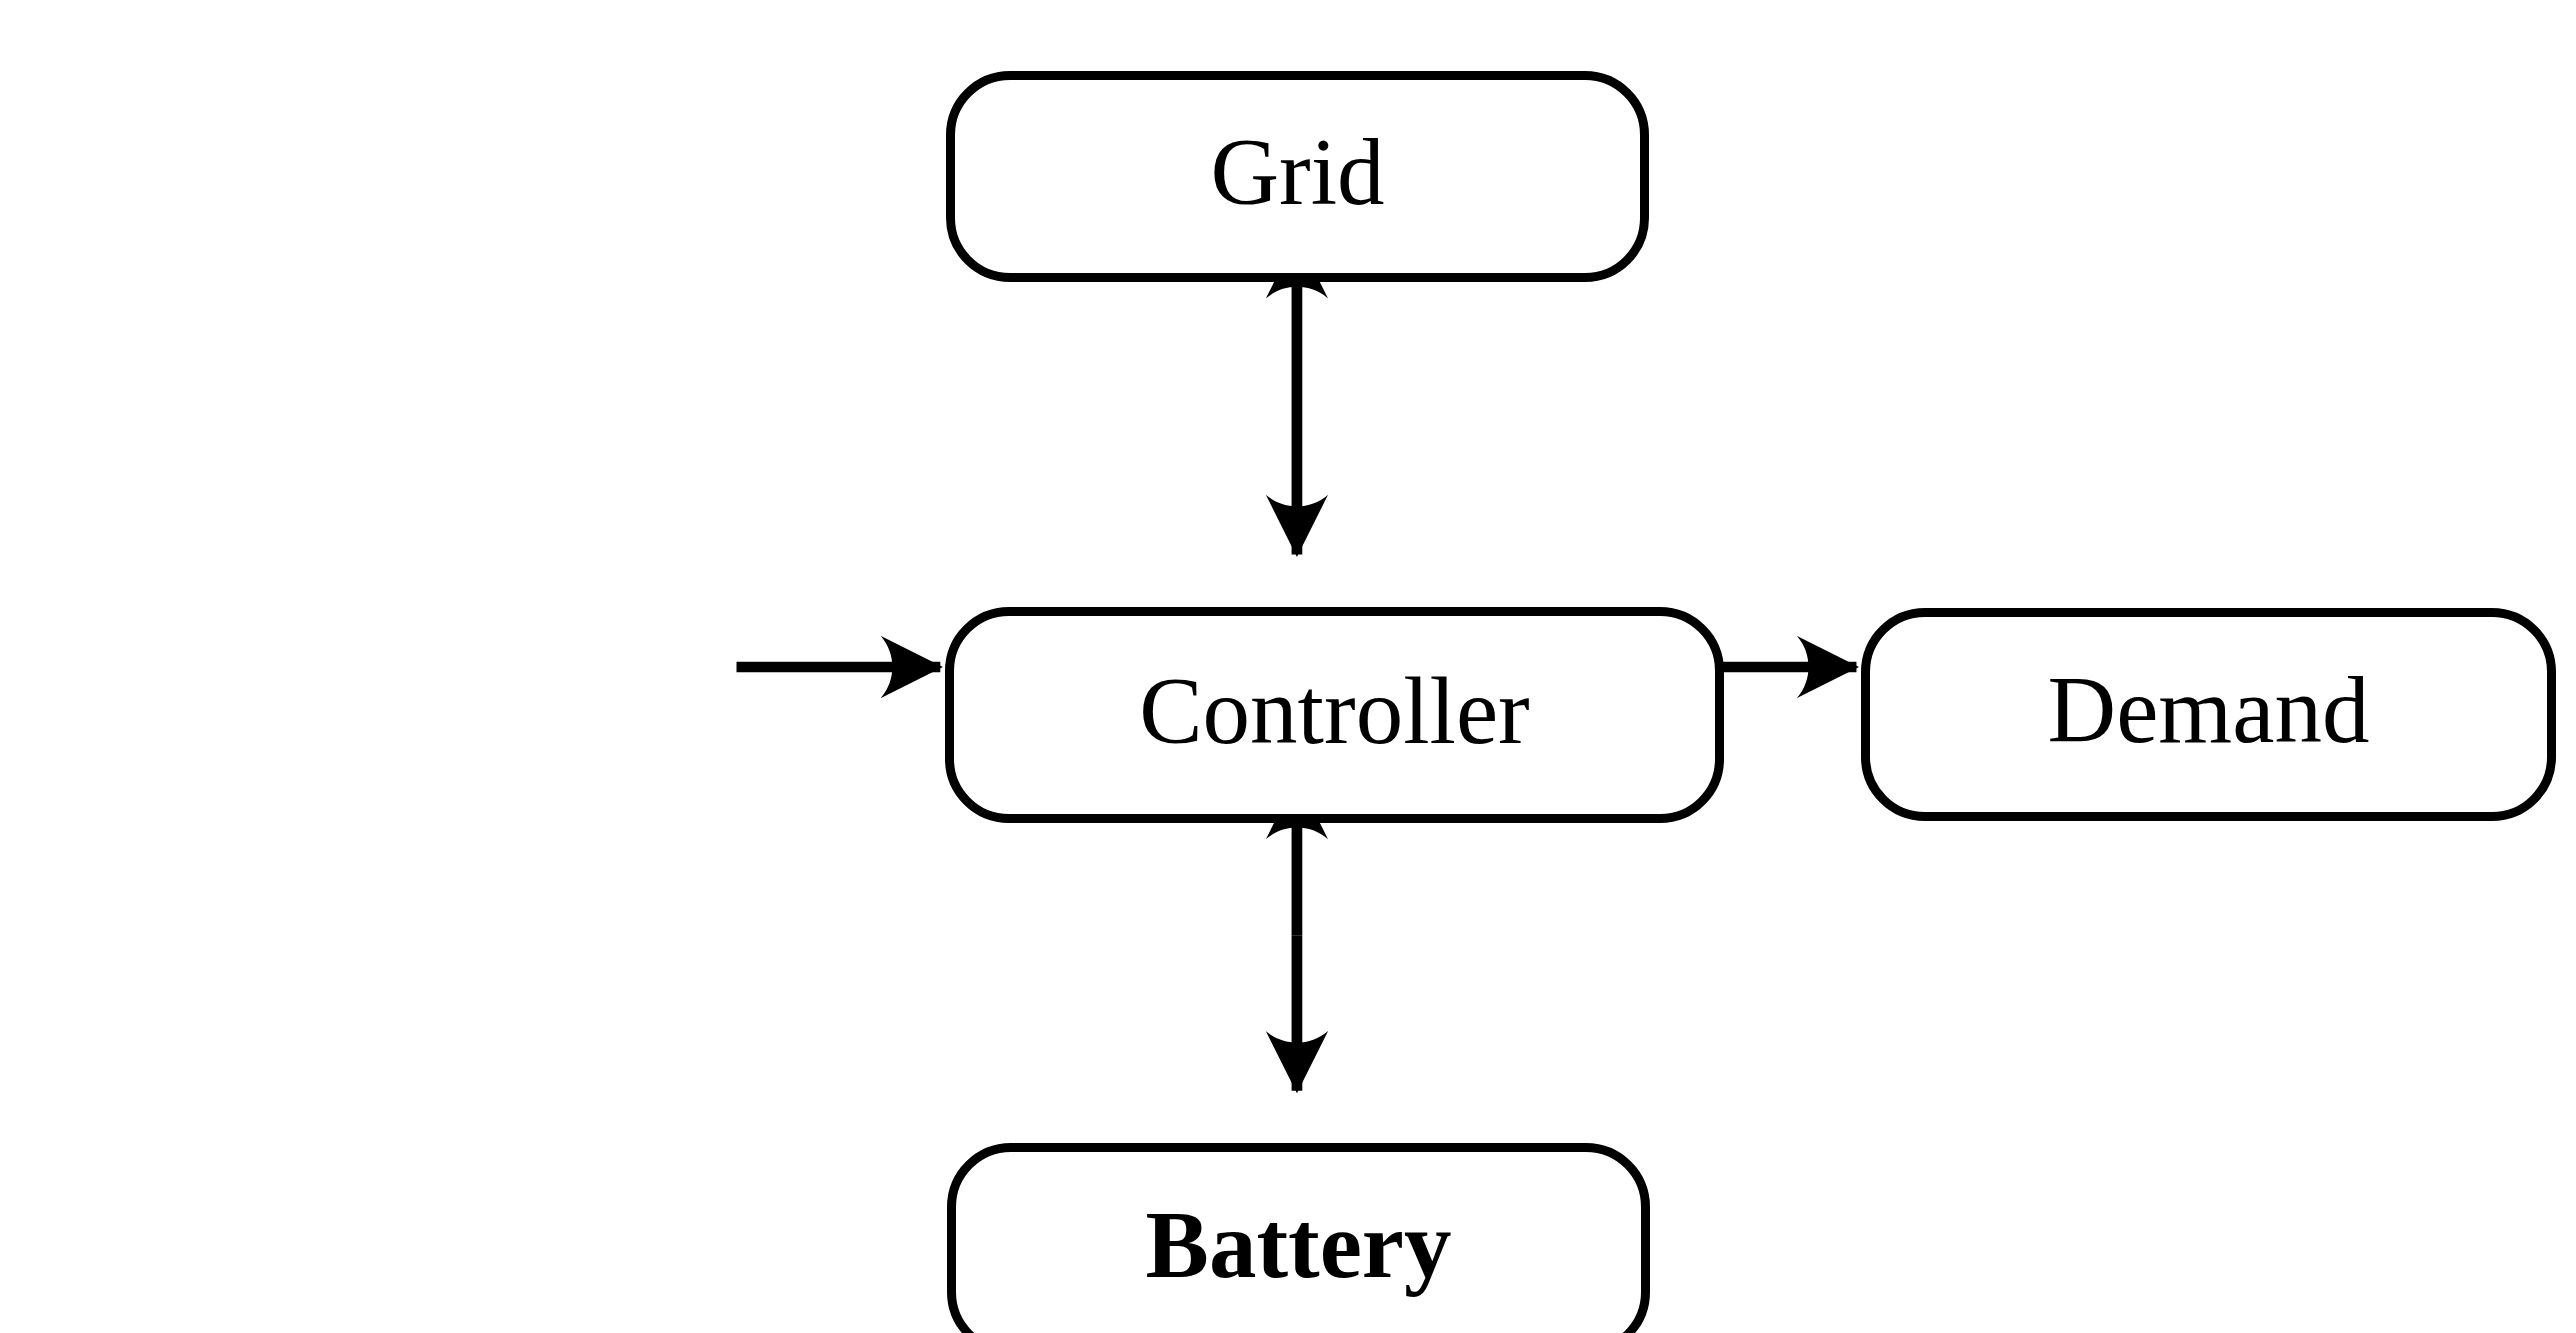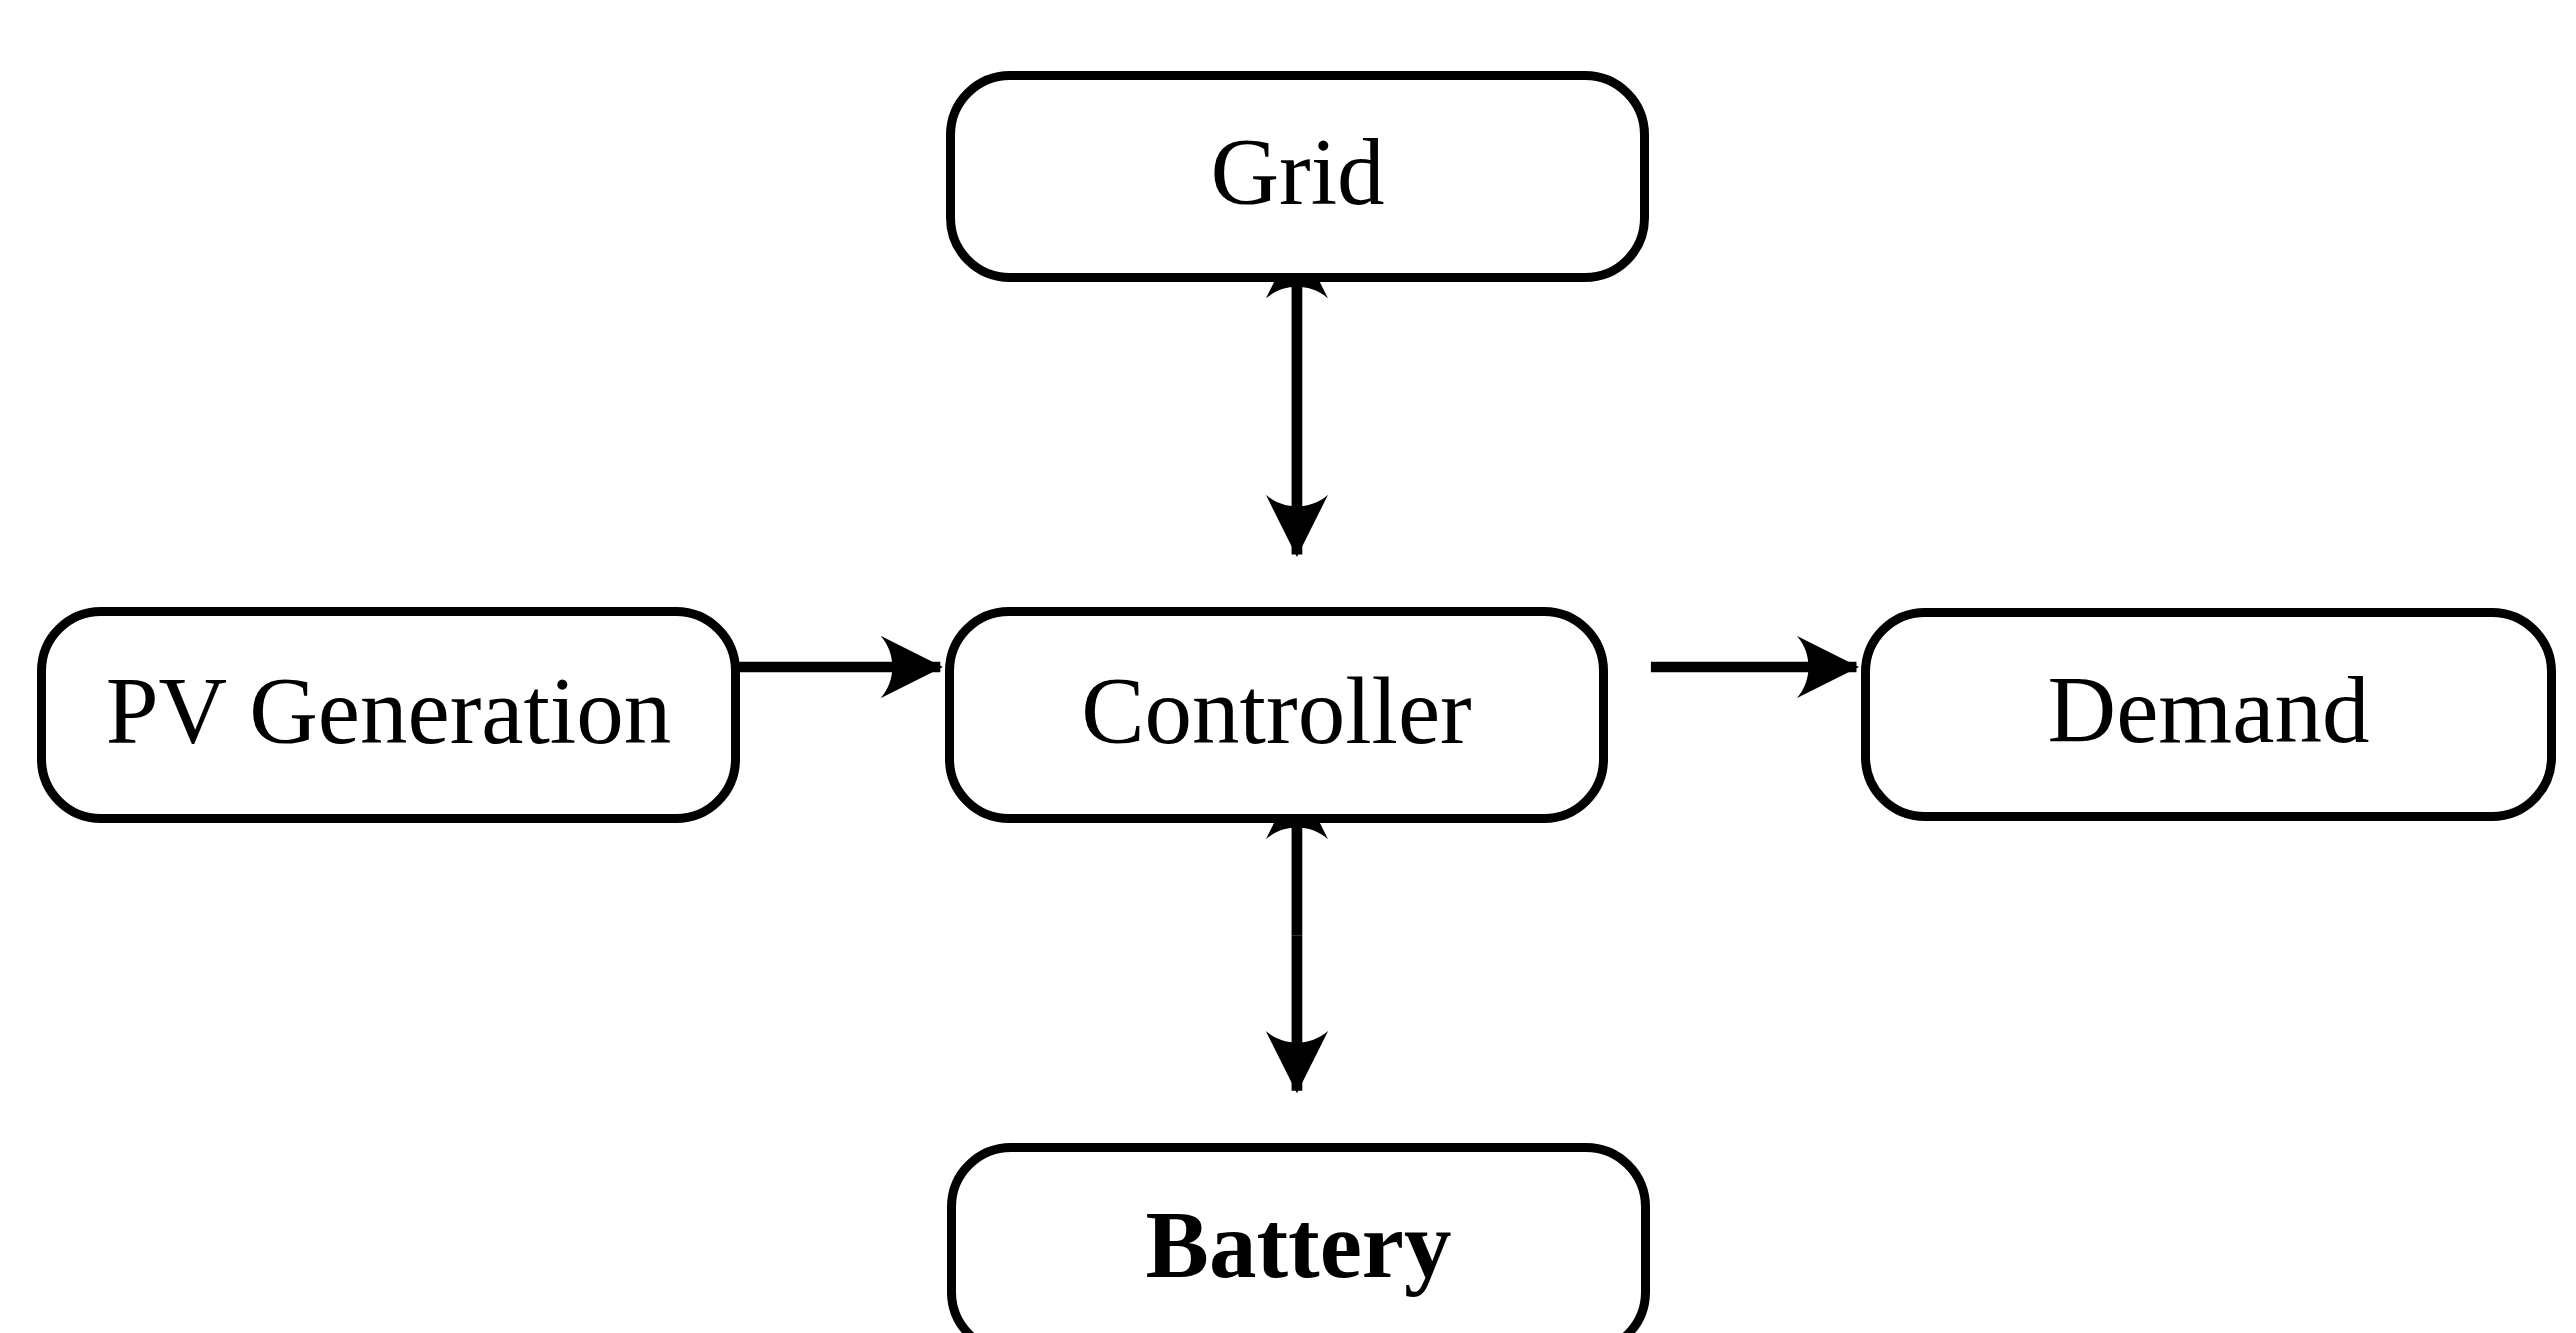--- a/index.html
+++ b/index.html
@@ -35,21 +35,21 @@
   .node .label {
     font-family: "Liberation Serif", "DejaVu Serif", serif;
     font-size: 95px;
     line-height: 1;
     color: #000000;
     white-space: nowrap;
     padding-bottom: 7.2px;
   }
   #node-grid       { left: 946px; top: 23px;   width: 703px; height: 211px; }
   #node-pv         { left: 37px;   top: 559px;  width: 703px; height: 216px; }
-  #node-controller { left: 945px; top: 559px;  width: 663px; height: 216px; }
+  #node-controller { left: 945px; top: 559px;  width: 779px; height: 216px; }
   #node-demand     { left: 1861px; top: 560px;  width: 695px; height: 213px; }
   #node-battery    { left: 947px; top: 1095px; width: 703px; height: 213px; font-weight: bold; }
 </style>
 </head>
 <body>
 
 <div class="canvas">
 
   <svg class="edges-layer" viewBox="0 0 2882 1492" xmlns="http://www.w3.org/2000/svg">
     <defs>
@@ -74,23 +74,20 @@
     <g>
       <line x1="1451" y1="1046" x2="1451" y2="872" stroke="#000000" stroke-width="12" marker-end="url(#ah)"></line>
       <line x1="1451" y1="1046" x2="1451" y2="1220" stroke="#000000" stroke-width="12" marker-end="url(#ah)"></line>
     </g>
   </svg>
 
   <div class="node" id="node-grid">
     <span class="label">Grid</span>
   </div>
 
-  <div class="node" id="node-pv">
-    <span class="label">PV Generation</span>
-  </div>
 
   <div class="node" id="node-controller">
     <span class="label">Controller</span>
   </div>
 
   <div class="node" id="node-demand">
     <span class="label">Demand</span>
   </div>
 
   <div class="node" id="node-battery">

